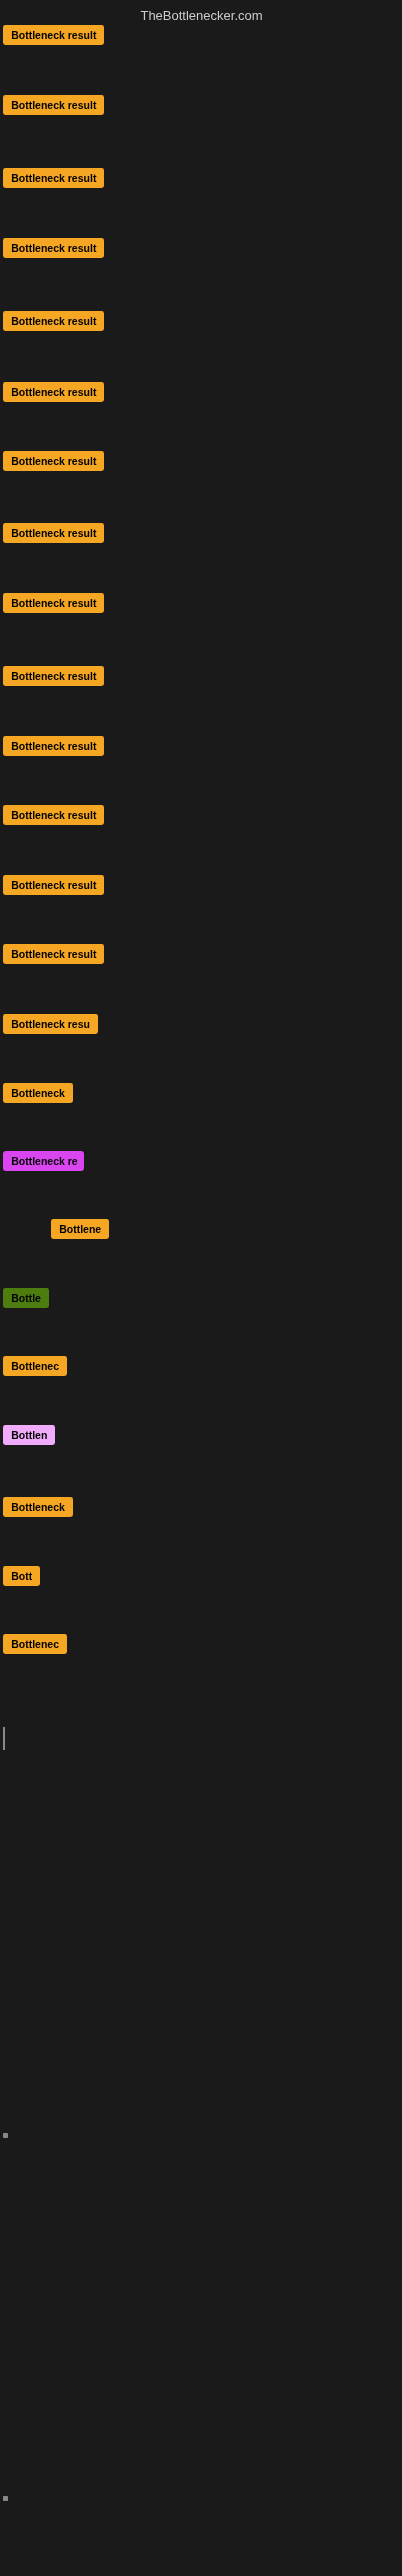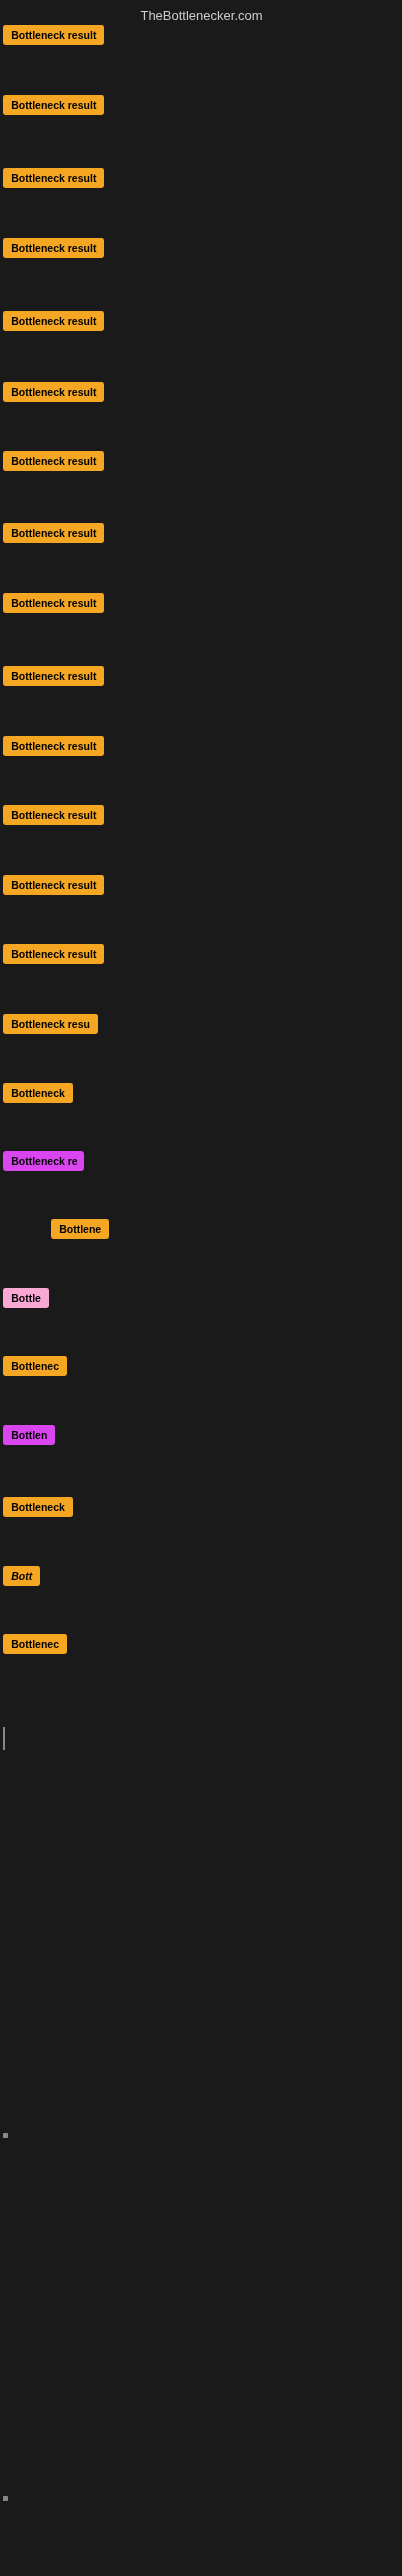--- a/index.html
+++ b/index.html
@@ -36,25 +36,25 @@
       <div style="position: absolute; top: 565px; left: 3.2px;"><div style="display: inline-block; background-color: rgb(245, 166, 35); color: rgb(0, 0, 0); font-size: 10.5px; font-weight: bold; padding: 4px 8px; border-radius: 2.4px; max-width: 113px; overflow: hidden; white-space: nowrap;">Bottleneck result</div></div>
       <div style="position: absolute; top: 638px; left: 3.2px;"><div style="display: inline-block; background-color: rgb(245, 166, 35); color: rgb(0, 0, 0); font-size: 10.5px; font-weight: bold; padding: 4px 8px; border-radius: 2.4px; max-width: 113px; overflow: hidden; white-space: nowrap;">Bottleneck result</div></div>
       <div style="position: absolute; top: 708px; left: 3.2px;"><div style="display: inline-block; background-color: rgb(245, 166, 35); color: rgb(0, 0, 0); font-size: 10.5px; font-weight: bold; padding: 4px 8px; border-radius: 2.4px; max-width: 111px; overflow: hidden; white-space: nowrap;">Bottleneck result</div></div>
       <div style="position: absolute; top: 777px; left: 3.2px;"><div style="display: inline-block; background-color: rgb(245, 166, 35); color: rgb(0, 0, 0); font-size: 10.5px; font-weight: bold; padding: 4px 8px; border-radius: 2.4px; max-width: 111px; overflow: hidden; white-space: nowrap;">Bottleneck result</div></div>
       <div style="position: absolute; top: 847px; left: 3.2px;"><div style="display: inline-block; background-color: rgb(245, 166, 35); color: rgb(0, 0, 0); font-size: 10.5px; font-weight: bold; padding: 4px 8px; border-radius: 2.4px; max-width: 109px; overflow: hidden; white-space: nowrap;">Bottleneck result</div></div>
       <div style="position: absolute; top: 916px; left: 3.2px;"><div style="display: inline-block; background-color: rgb(245, 166, 35); color: rgb(0, 0, 0); font-size: 10.5px; font-weight: bold; padding: 4px 8px; border-radius: 2.4px; max-width: 106px; overflow: hidden; white-space: nowrap;">Bottleneck result</div></div>
       <div style="position: absolute; top: 986px; left: 3.2px; text-align: center;"><div style="display: inline-block; background-color: rgb(245, 166, 35); color: rgb(0, 0, 0); font-size: 10.5px; font-weight: bold; padding: 4px 8px; border-radius: 2.4px; max-width: 95px; overflow: hidden; white-space: nowrap;">Bottleneck resu</div></div>
       <div style="position: absolute; top: 1055px; left: 3.2px;"><div style="display: inline-block; background-color: rgb(245, 166, 35); color: rgb(0, 0, 0); font-size: 10.5px; font-weight: bold; padding: 4px 8px; border-radius: 2.4px; max-width: 71px; overflow: hidden; white-space: nowrap;">Bottleneck</div></div>
       <div style="position: absolute; top: 1123px; left: 3.2px;"><div style="display: inline-block; background-color: #d946ef; color: rgb(0, 0, 0); font-size: 10.5px; font-weight: bold; padding: 4px 8px; border-radius: 3px; max-width: 81px; overflow: hidden; white-space: nowrap;">Bottleneck re</div></div>
       <div style="position: absolute; top: 1191px; left: 3.2px;"><div style="display: inline-block; background-color: rgb(245, 166, 35); color: rgb(0, 0, 0); font-size: 10.5px; font-weight: bold; padding: 4px 8px; border-radius: 2.4px; max-width: 63px; overflow: hidden; white-space: nowrap; margin-left: 48px;">Bottlene</div></div>
-      <div style="position: absolute; top: 1260px; left: 3.2px;"><div style="display: inline-block; background-color: #f9a8d4; color: rgb(0, 0, 0); font-size: 10.5px; font-weight: bold; padding: 4px 8px; border-radius: 2.4px; max-width: 48px; overflow: hidden; white-space: nowrap;">Bottle</div></div>
+      <div style="position: absolute; top: 1260px; left: 3.2px;"><div style="display: inline-block; background-color: #4d7c0f; color: rgb(0, 0, 0); font-size: 10.5px; font-weight: bold; padding: 4px 8px; border-radius: 2.4px; max-width: 48px; overflow: hidden; white-space: nowrap;">Bottle</div></div>
       <div style="position: absolute; top: 1328px; left: 3.2px;"><div style="display: inline-block; background-color: rgb(245, 166, 35); color: rgb(0, 0, 0); font-size: 10.5px; font-weight: bold; padding: 4px 8px; border-radius: 2.4px; max-width: 66px; overflow: hidden; white-space: nowrap;">Bottlenec</div></div>
-      <div style="position: absolute; top: 1397px; left: 3.2px;"><div style="display: inline-block; background-color: #d946ef; color: rgb(0, 0, 0); font-size: 10.5px; font-weight: bold; padding: 4px 8px; border-radius: 2.4px; max-width: 56px; overflow: hidden; white-space: nowrap;">Bottlen</div></div>
+      <div style="position: absolute; top: 1397px; left: 3.2px;"><div style="display: inline-block; background-color: #f0abfc; color: rgb(0, 0, 0); font-size: 10.5px; font-weight: bold; padding: 4px 8px; border-radius: 2.4px; max-width: 56px; overflow: hidden; white-space: nowrap;">Bottlen</div></div>
       <div style="position: absolute; top: 1469px; left: 3.2px;"><div style="display: inline-block; background-color: rgb(245, 166, 35); color: rgb(0, 0, 0); font-size: 10.5px; font-weight: bold; padding: 4px 8px; border-radius: 2.4px; max-width: 71px; overflow: hidden; white-space: nowrap;">Bottleneck</div></div>
-      <div style="position: absolute; top: 1538px; left: 3.2px; font-style: italic;"><div style="display: inline-block; background-color: rgb(245, 166, 35); color: rgb(0, 0, 0); font-size: 10.5px; font-weight: bold; padding: 4px 8px; border-radius: 2.4px; max-width: 39px; overflow: hidden; white-space: nowrap;">Bott</div></div>
+      <div style="position: absolute; top: 1538px; left: 3.2px;"><div style="display: inline-block; background-color: rgb(245, 166, 35); color: rgb(0, 0, 0); font-size: 10.5px; font-weight: bold; padding: 4px 8px; border-radius: 2.4px; max-width: 39px; overflow: hidden; white-space: nowrap;">Bott</div></div>
       <div style="position: absolute; top: 1606px; left: 3.2px;"><div style="display: inline-block; background-color: rgb(245, 166, 35); color: rgb(0, 0, 0); font-size: 10.5px; font-weight: bold; padding: 4px 8px; border-radius: 2.4px; max-width: 66px; overflow: hidden; white-space: nowrap;">Bottlenec</div></div>
     </div>
 
   <div style="position:absolute; left:3.2px; top:1727px; width:1.6px; height:22.5px; background:#888;"></div>
 
   <div style="position:absolute; left:3.2px; top:2133px; width:4.8px; height:4.8px; background:#888; border-radius:0.8px;"></div>
 
   <div style="position:absolute; left:3.2px; top:2496px; width:4.8px; height:4.8px; background:#888; border-radius:0.8px;"></div>
 
 </div>

